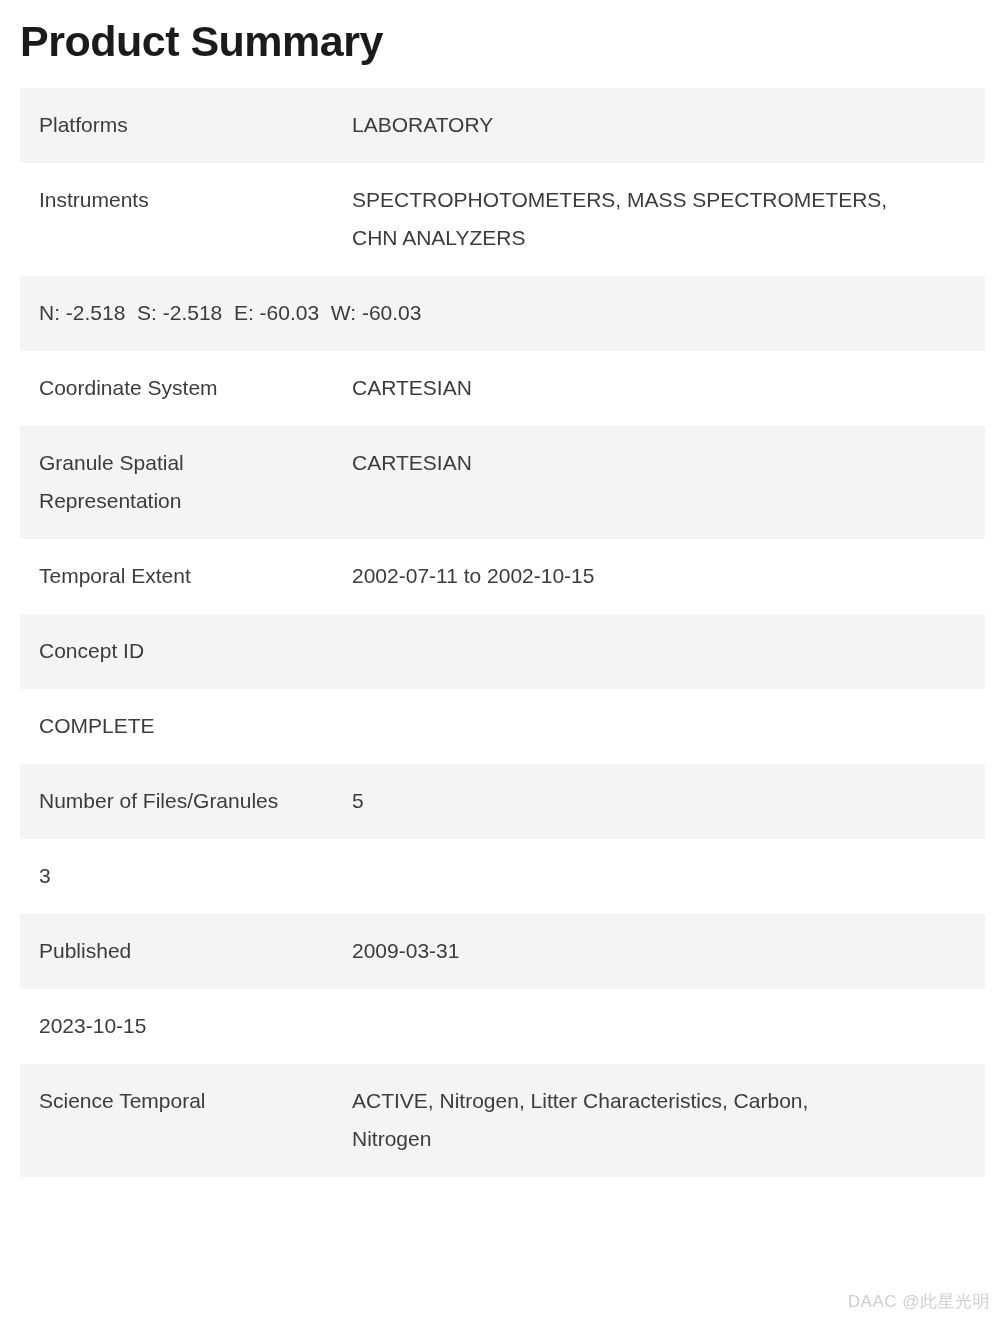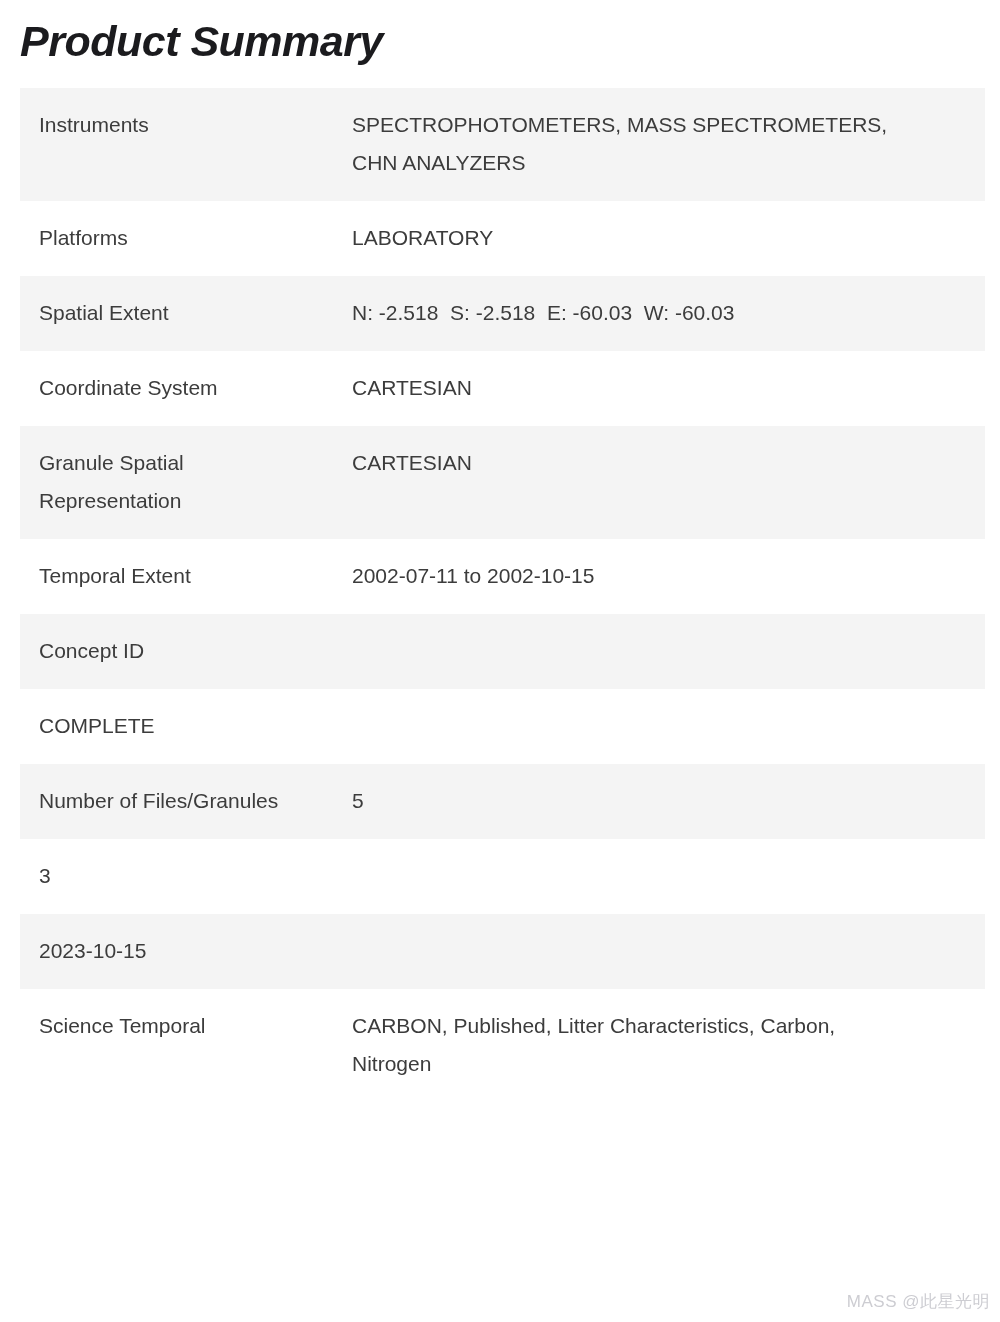--- a/index.html
+++ b/index.html
@@ -15,21 +15,20 @@
     font-family: "Liberation Sans", "DejaVu Sans", sans-serif;
     color: #3c3c3c;
   }
   .page-title {
     margin: 16px 0 0 20px;
     font-size: 43px;
     line-height: 1.18;
     font-weight: 700;
     color: #1b1b1e;
     letter-spacing: -0.5px;
-    font-style: italic;
   }
   .summary-table {
     margin: 21px 0 0 20px;
     width: 965px;
   }
   .row {
     display: flex;
     align-items: flex-start;
     box-sizing: border-box;
     padding: 18px 0 19px 19px;
@@ -62,32 +61,31 @@
   }
 </style>
 </head>
 <body>
 
 <h1 class="page-title">Product Summary</h1>
 
 <div class="summary-table">
 
   <div class="row">
+    <div class="cell-label">Platforms</div>
+    <div class="cell-value">LABORATORY</div>
+  </div>
+
+  <div class="row">
     <div class="cell-label">Instruments</div>
     <div class="cell-value">SPECTROPHOTOMETERS, MASS SPECTROMETERS,
 CHN ANALYZERS</div>
   </div>
 
   <div class="row">
-    <div class="cell-label">Platforms</div>
-    <div class="cell-value">LABORATORY</div>
-  </div>
-
-  <div class="row">
-    <div class="cell-label">Spatial Extent</div>
     <div class="cell-value">N: -2.518  S: -2.518  E: -60.03  W: -60.03</div>
   </div>
 
   <div class="row">
     <div class="cell-label">Coordinate System</div>
     <div class="cell-value">CARTESIAN</div>
   </div>
 
   <div class="row">
     <div class="cell-label">Granule Spatial Representation</div>
@@ -110,26 +108,30 @@
 
   <div class="row">
     <div class="cell-label">Number of Files/Granules</div>
     <div class="cell-value">5</div>
   </div>
 
   <div class="row">
     <div class="cell-value">3</div>
   </div>
 
+  <div class="row">
+    <div class="cell-label">Published</div>
+    <div class="cell-value">2009-03-31</div>
+  </div>
 
   <div class="row">
     <div class="cell-value">2023-10-15</div>
   </div>
 
   <div class="row">
     <div class="cell-label">Science Temporal</div>
-    <div class="cell-value">CARBON, Published, Litter Characteristics, Carbon,
+    <div class="cell-value">ACTIVE, Nitrogen, Litter Characteristics, Carbon,
 Nitrogen</div>
   </div>
 
 </div>
 
-<div class="watermark">MASS @此星光明</div>
+<div class="watermark">DAAC @此星光明</div>
 
 </body></html>

